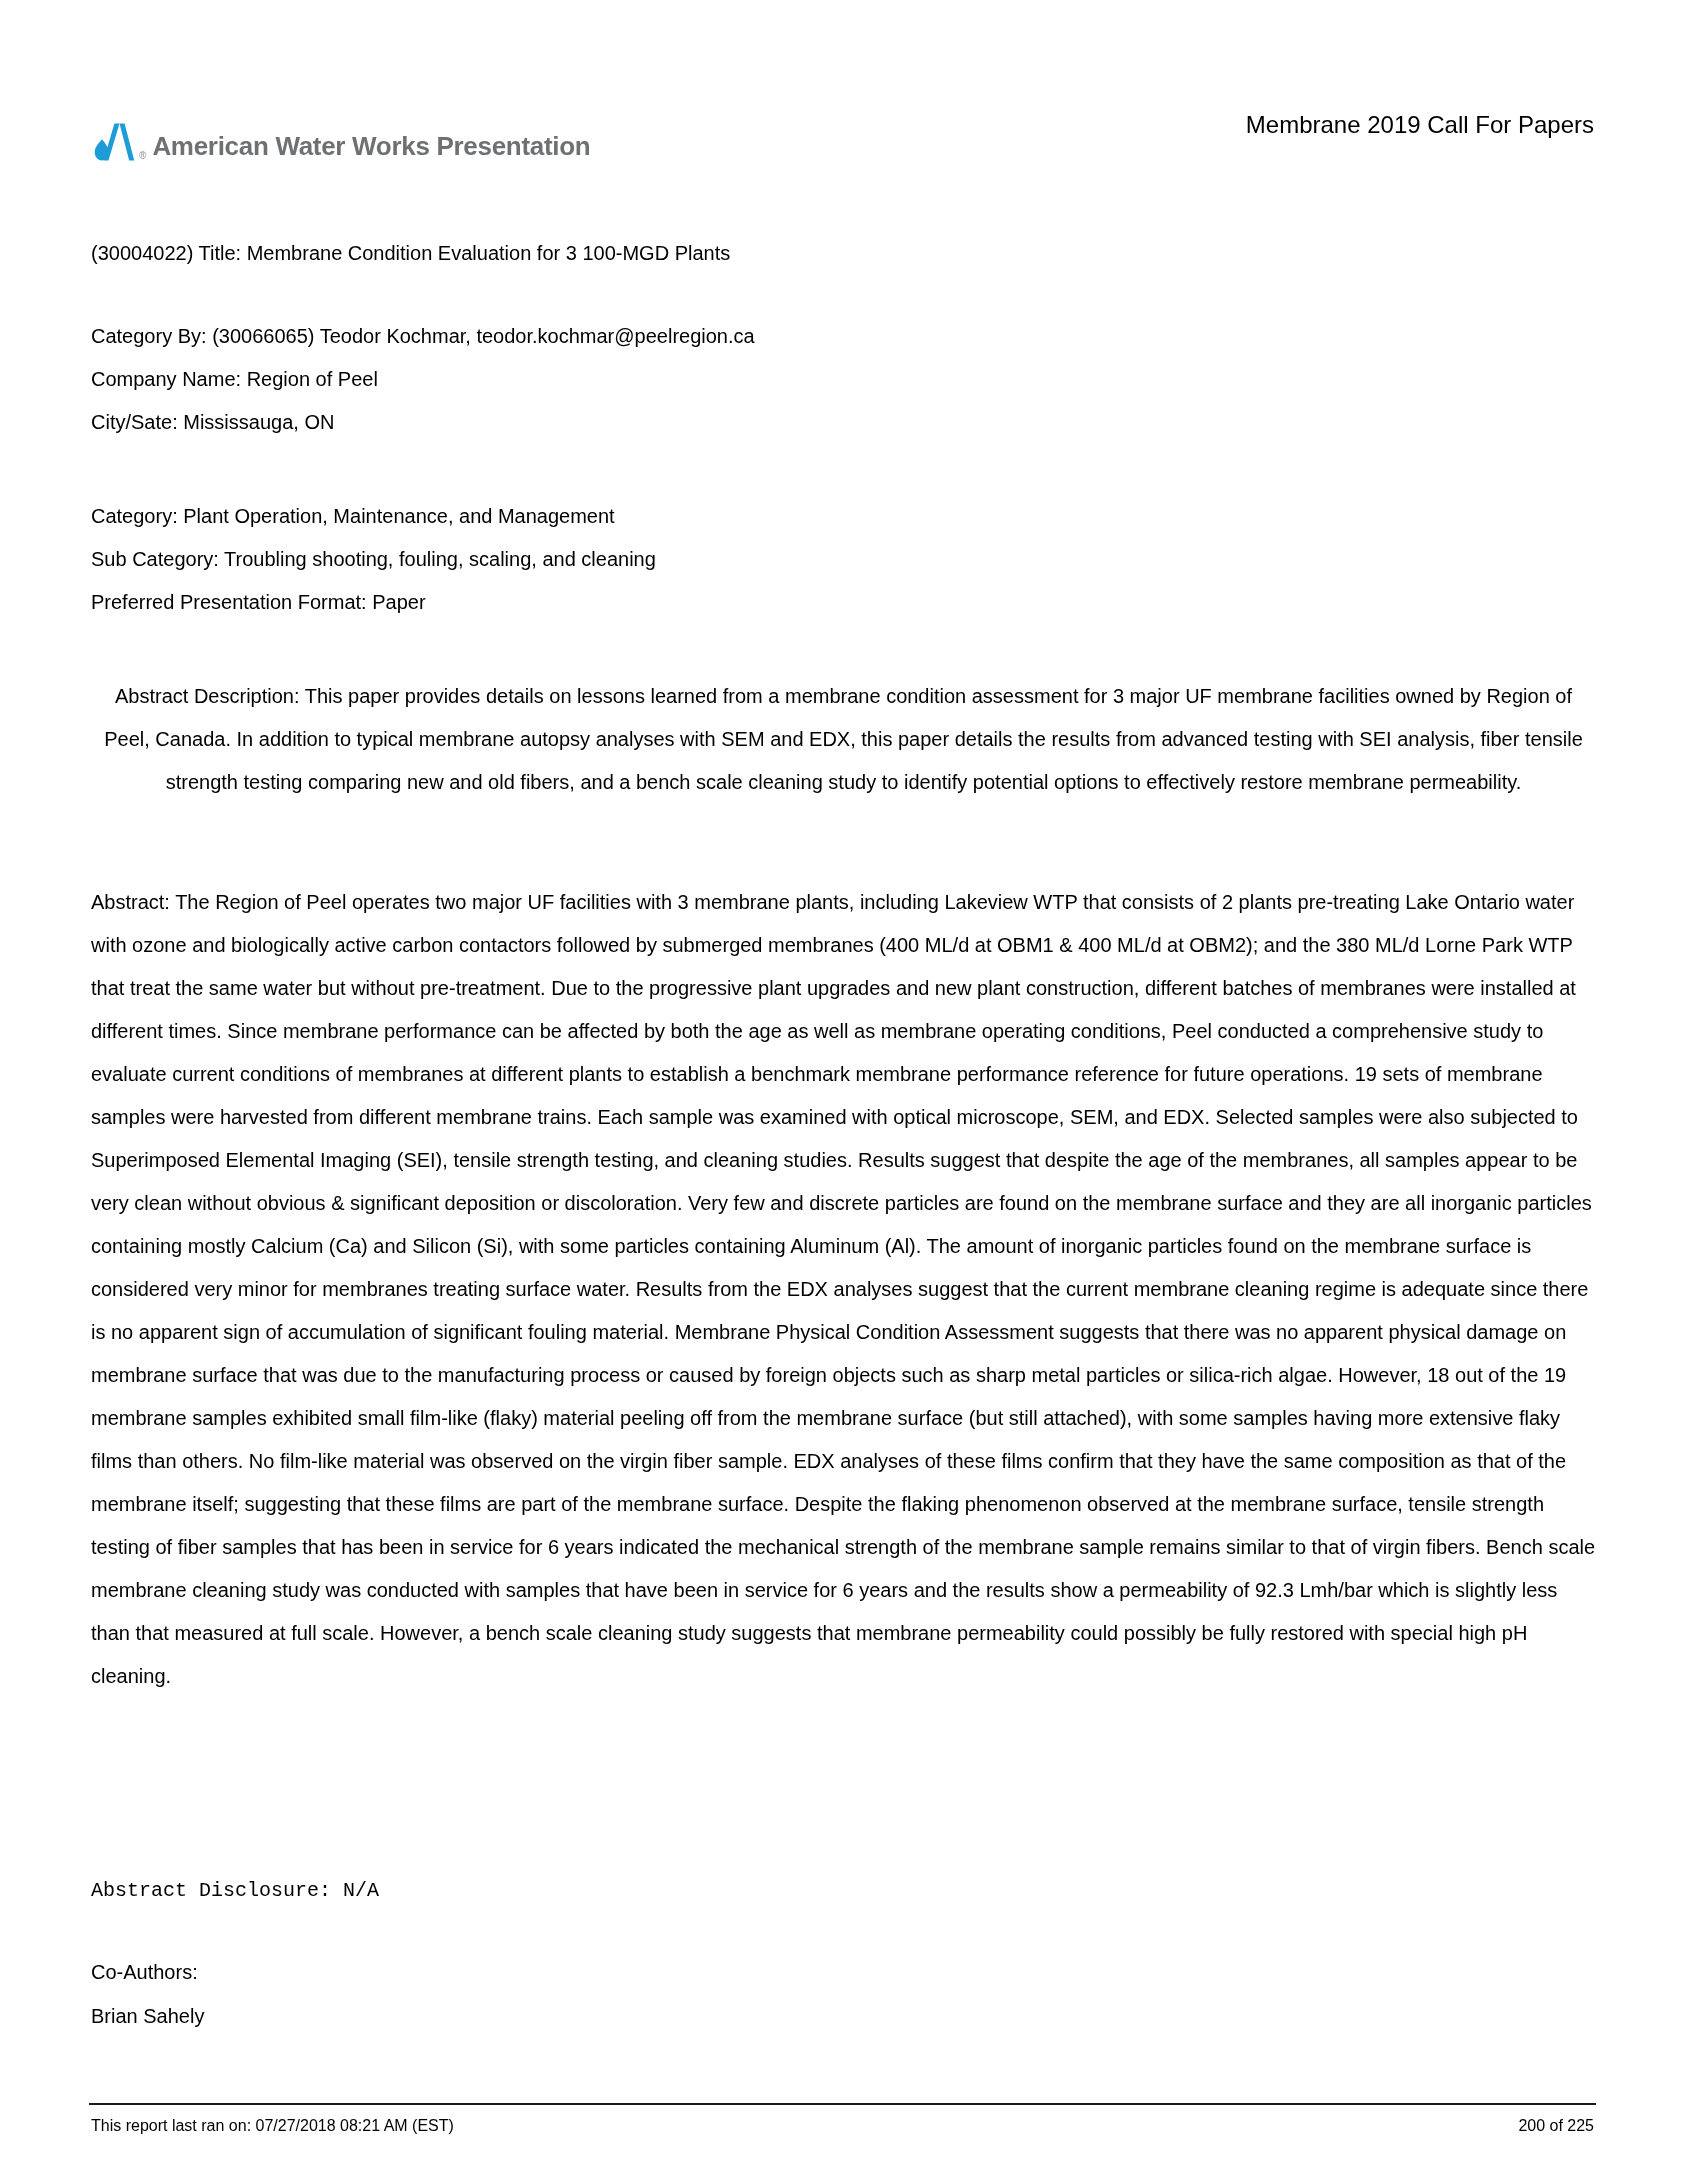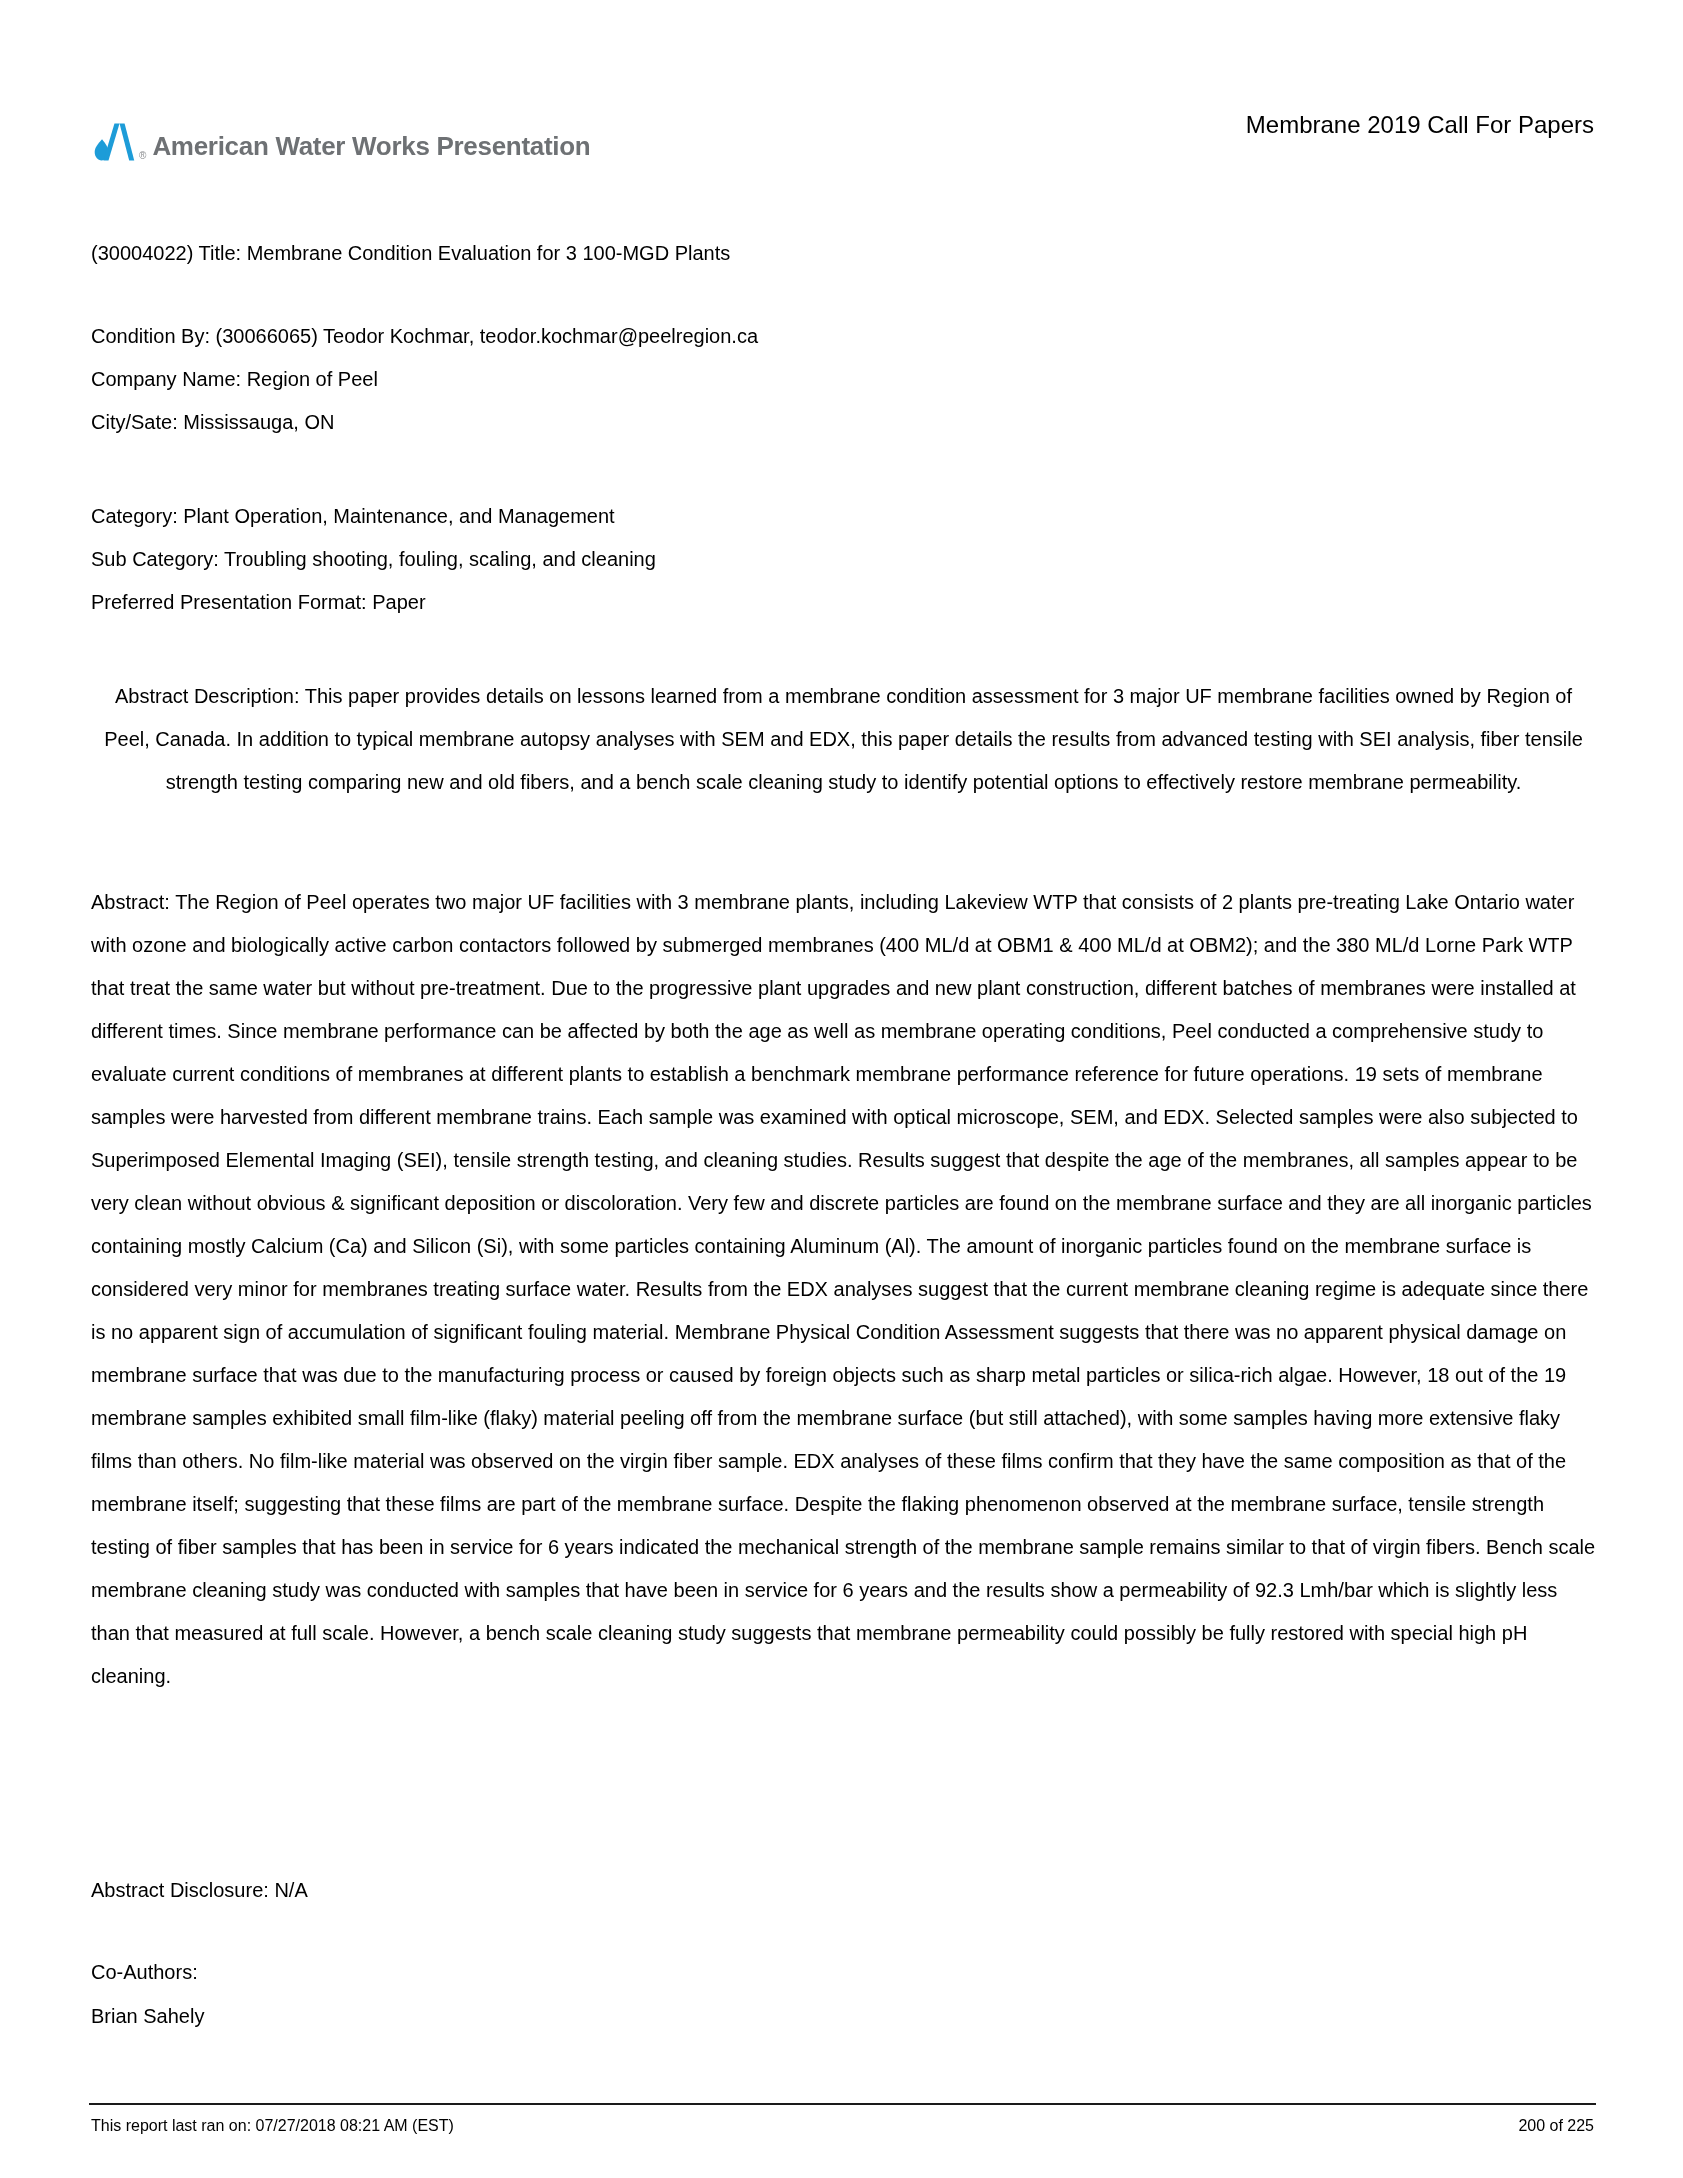--- a/index.html
+++ b/index.html
@@ -38,21 +38,21 @@
   .textblock {
     left: 91px; width: 1505px;
     line-height: 43px; font-size: 20px;
     text-align: left;
   }
   .doc-title    { top: 232px; }
   .contact      { top: 315px; }
   .category     { top: 495px; }
   .abstract-desc{ top: 675px; text-align: center; }
   .abstract     { top: 881px; }
-  .disclosure   { top: 1869px; }
+  .disclosure   { top: 1869px; font-family: Liberation Mono, monospace; }
   .coauthors    { top: 1950px; line-height: 44px; }
 
   
   .footer-rule {
     left: 89px; top: 2103px;
     width: 1507px; height: 2px;
     background: #1a1a1a;
   }
   .footer-left  { left: 91px;  top: 2117px; font-size: 16px; }
   .footer-right { right: 89px; top: 2117px; font-size: 16px; text-align: right; }
@@ -75,21 +75,21 @@
     </span>
     <span class="reg-mark">®</span>
     <span class="brand-name">American Water Works Presentation</span>
   </div>
 
   <div class="abs event-title">Membrane 2019 Call For Papers</div>
 
   <div class="abs textblock doc-title">(30004022) Title: Membrane Condition Evaluation for 3 100-MGD Plants</div>
 
   <div class="abs textblock contact">
-    <div><span>Condition By:</span> <span>(30066065) Teodor Kochmar, teodor.kochmar@peelregion.ca</span></div>
+    <div><span>Category By:</span> <span>(30066065) Teodor Kochmar, teodor.kochmar@peelregion.ca</span></div>
     <div><span>Company Name:</span> <span>Region of Peel</span></div>
     <div><span>City/Sate:</span> <span>Mississauga, ON</span></div>
   </div>
 
   <div class="abs textblock category">
     <div><span>Category:</span> <span>Plant Operation, Maintenance, and Management</span></div>
     <div><span>Sub Category:</span> <span>Troubling shooting, fouling, scaling, and cleaning</span></div>
     <div><span>Preferred Presentation Format:</span> <span>Paper</span></div>
   </div>
 

